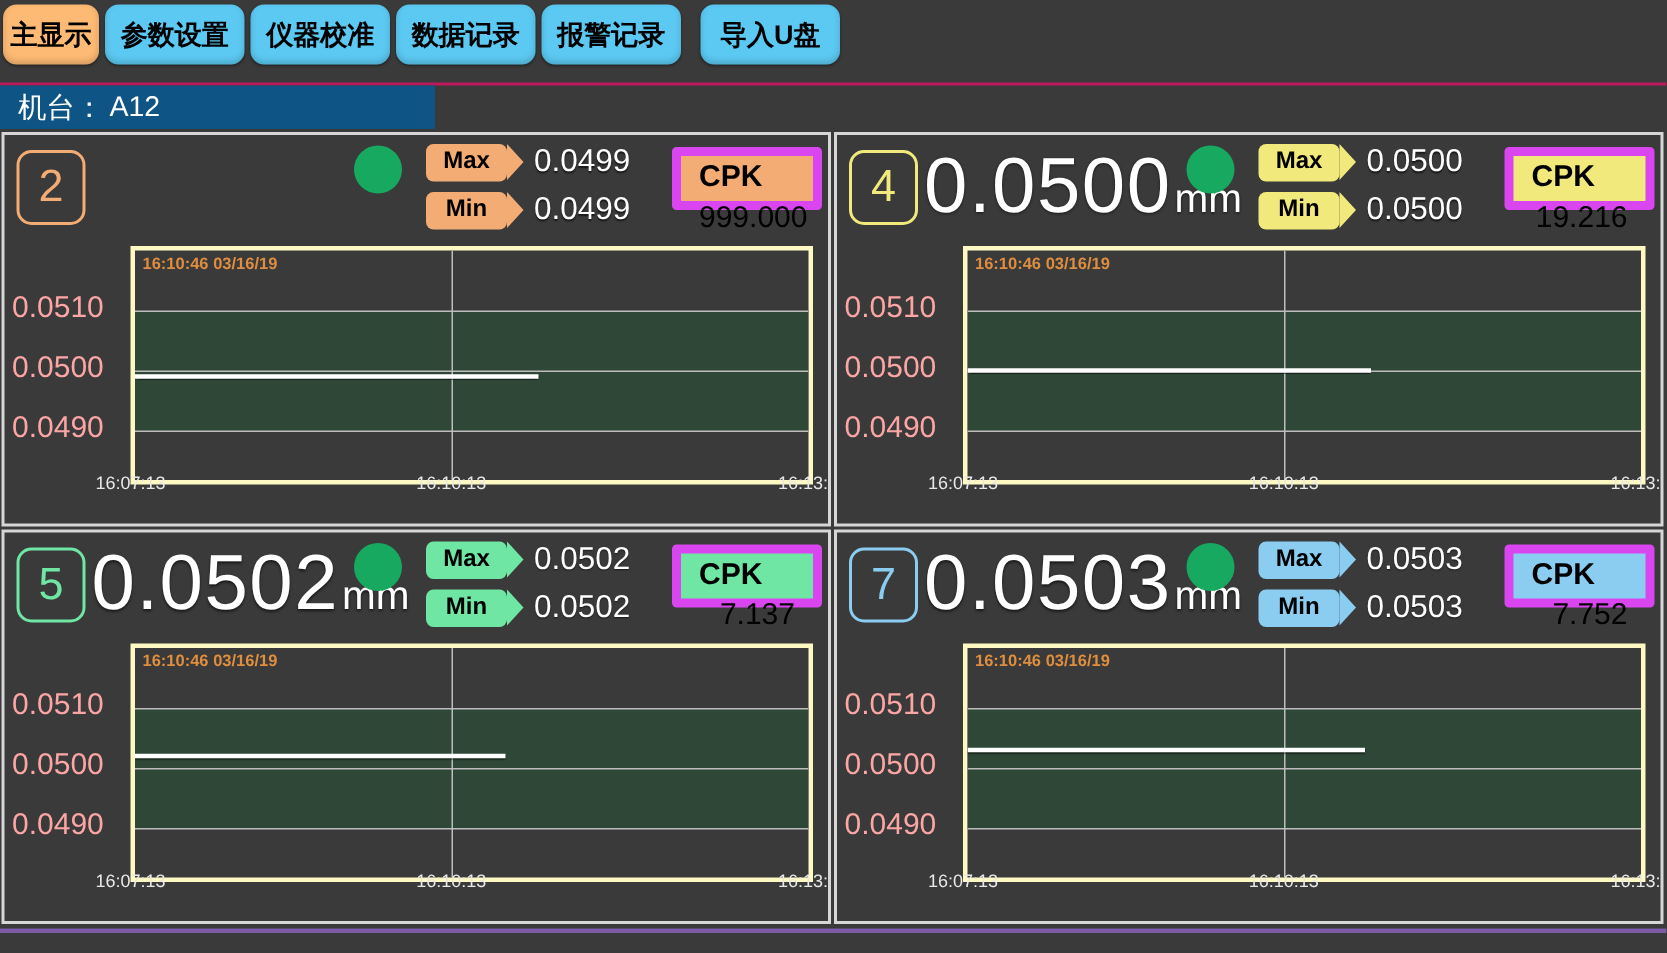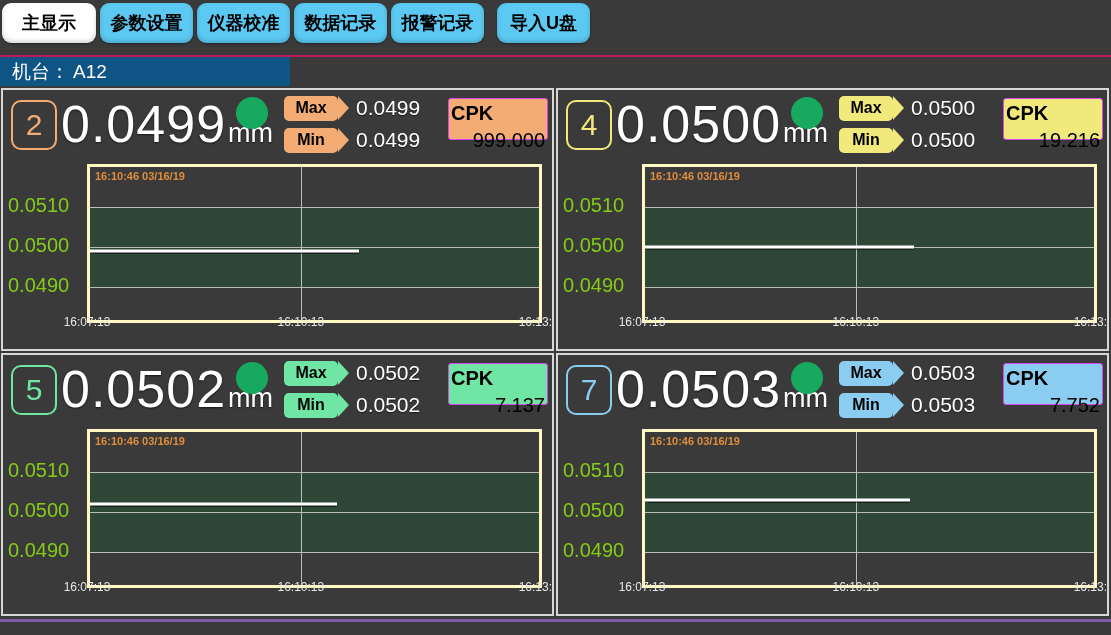--- a/index.html
+++ b/index.html
@@ -9,21 +9,21 @@
   }
   
   .tabbar{height:52px;padding:3px 0 0 2px;display:flex;align-items:flex-start}
   .tab{
     height:40px;width:93px;margin-right:4px;border-radius:9px;
     display:flex;align-items:center;justify-content:center;
     font-size:18px;font-weight:bold;color:#000;background:#5CC9F2;
     box-shadow:inset 0 -2px 4px rgba(0,0,0,.18), 0 1px 2px rgba(0,0,0,.4);
     cursor:pointer;white-space:nowrap;
   }
-  .tab.active{background:#ffffff;width:94px}
+  .tab.active{background:#fdba74;width:64px}
   .tab.last{margin-left:9px}
   
   .infobar{border-top:2px solid #be185d;height:29px;display:flex;align-items:stretch}
   .ibar{background:#0E5484;color:#fff;font-size:19px;display:flex;align-items:center;padding-left:12px;white-space:nowrap}
   .ibar .lbl{margin-right:4px}
   .ibar1{width:278px}
   .ibar-spacer{width:56px}
   .ibar2{width:340px}
   
   .panels{display:grid;grid-template-columns:553px 553px;grid-template-rows:263px 263px;gap:2px;padding:2px 1px 0 1px}
@@ -45,34 +45,34 @@
     position:relative;width:54px;height:25px;background:var(--theme);border-radius:5px;
     color:#000;font-size:16px;font-weight:bold;display:flex;align-items:center;justify-content:center;
   }
   .badge::after{
     content:"";position:absolute;right:-11px;top:50%;transform:translateY(-50%);
     border-left:11px solid var(--theme);border-top:12px solid transparent;border-bottom:12px solid transparent;
   }
   .mvalue{color:#fff;font-size:21px;margin-left:18px;text-shadow:0 1px 1px rgba(0,0,0,.6)}
   .cpk{
     position:absolute;right:4px;top:8px;width:100px;height:42px;background:var(--theme);
-    border:1px solid #d946ef;border-radius:3px;color:#000;padding:1px 2px;box-sizing:border-box;
+    border:6px solid #d946ef;border-radius:3px;color:#000;padding:1px 12px;box-sizing:border-box;
   }
   .cpk .l{font-size:20px;line-height:27px;font-weight:bold}
   .cpk .v{font-size:20px;line-height:27px;text-align:right}
   
   .chart{position:absolute;left:0;right:0;top:74px;bottom:0}
   .plot{position:absolute;left:84px;right:10px;top:0;bottom:26px;border:3px solid #fef9c3;background:#3A3A3A;overflow:hidden}
   .band{position:absolute;left:0;right:0;top:40px;height:80px;background:#2E4737}
   .hgrid{position:absolute;left:0;right:0;height:1px;background:#BDBDBD}
   .hg0{top:40px}.hg1{top:80px}.hg2{top:120px}
   .vgrid{position:absolute;top:0;bottom:0;width:1px;background:#BDBDBD;left:47%}
   .tstamp{position:absolute;left:5px;top:3px;color:#DE8E3E;font-size:11px;font-weight:bold;white-space:nowrap}
   .dline{position:absolute;left:0;height:3px;background:#FFFFFF;transform:translateY(-50%);box-shadow:0 1px 1px rgba(0,0,0,.5)}
-  .ylab{position:absolute;left:5px;width:76px;height:26px;line-height:26px;color:#84cc16;font-size:20px}
+  .ylab{position:absolute;left:5px;width:76px;height:26px;line-height:26px;color:#fca5a5;font-size:20px}
   .yl0{top:28px}.yl1{top:68px}.yl2{top:108px}
   .xaxis{position:absolute;left:84px;right:10px;bottom:18px;height:16px;color:#E8E8E8;font-size:12px}
   .xt{position:absolute;transform:translateX(-50%);white-space:nowrap}
   .xt0{left:0}.xt1{left:47%}.xt2{left:100%}
   
   .bottomline{height:3px;background:#7D5BA6;margin-top:3px}
 </style>
 </head>
 <body>
 
@@ -91,23 +91,20 @@
     <span>A12</span>
   </div>
   <div class="ibar-spacer"></div>
 </div>
 
 <div class="panels">
 
   <div class="panel" style="--theme: #F3AC74;">
     <div class="phead">
       <div class="chbox">2</div>
-      <div class="pval">
-        <span class="num">0.0499</span><span class="unit">mm</span>
-      </div>
       <div class="dot" style="background: rgb(23, 169, 95);"></div>
       <div class="mmcol">
         <div class="mrow">
           <span class="badge">Max</span>
           <span class="mvalue">0.0499</span>
         </div>
         <div class="mrow">
           <span class="badge">Min</span>
           <span class="mvalue">0.0499</span>
         </div>

